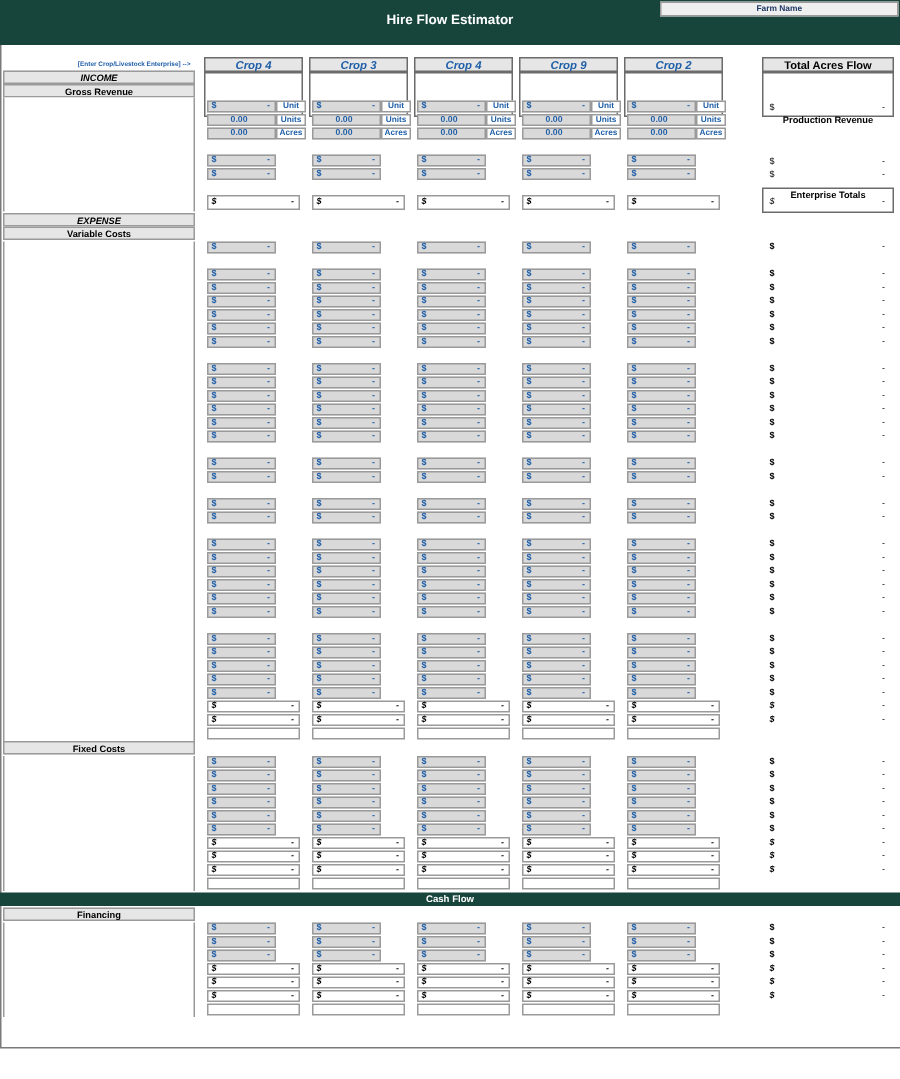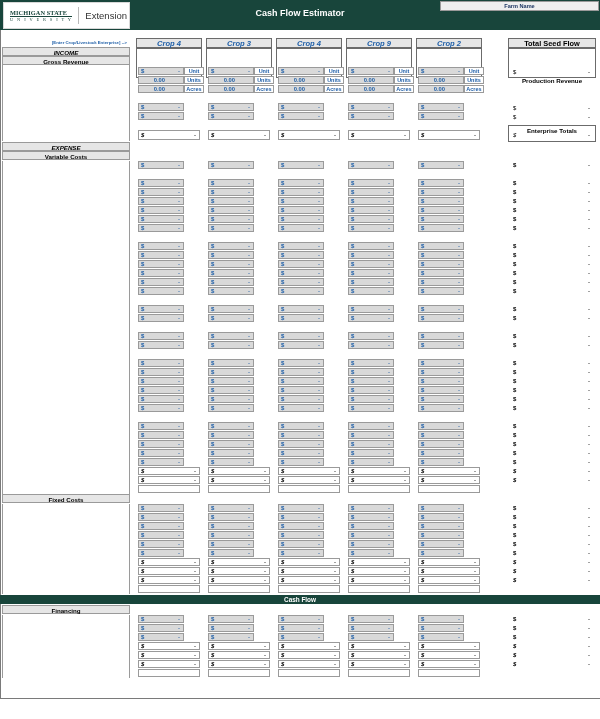--- a/index.html
+++ b/index.html
@@ -60,43 +60,35 @@
   .greenbar{position:absolute;background:#18453B;}
   .greenbar span{color:#fff;font-weight:bold;font-size:6.4px;
        display:block;text-align:center;line-height:inherit;}
 </style>
 </head>
 <body>
 
 <div class="sheet" id="sheet">
 
   <div class="banner"></div>
-  <div class="logo-box">
-    <div class="logo-msu">
-      <span class="l1">MICHIGAN STATE</span>
-      <span class="l2">U N I V E R S I T Y</span>
-    </div>
-    <div class="logo-div"></div>
-    <div class="logo-ext">Extension</div>
-  </div>
-  <div class="banner-title">Cash Flow Estimator</div>
+  <div class="banner-title">Hire Flow Estimator</div>
   <div class="farm-name-cell">Farm Name</div>
 
   <div id="grid">
       <div class="colhead" style="left: 136px; top: 38px; width: 66px; height: 10px;">Crop 4</div>
       <div class="grpbox" style="left: 136px; top: 48px; width: 66px; height: 30px;"></div>
       <div class="colhead" style="left: 206px; top: 38px; width: 66px; height: 10px;">Crop 3</div>
       <div class="grpbox" style="left: 206px; top: 48px; width: 66px; height: 30px;"></div>
       <div class="colhead" style="left: 276px; top: 38px; width: 66px; height: 10px;">Crop 4</div>
       <div class="grpbox" style="left: 276px; top: 48px; width: 66px; height: 30px;"></div>
       <div class="colhead" style="left: 346px; top: 38px; width: 66px; height: 10px;">Crop 9</div>
       <div class="grpbox" style="left: 346px; top: 48px; width: 66px; height: 30px;"></div>
       <div class="colhead" style="left: 416px; top: 38px; width: 66px; height: 10px;">Crop 2</div>
       <div class="grpbox" style="left: 416px; top: 48px; width: 66px; height: 30px;"></div>
-      <div class="colhead tot" style="left: 508px; top: 38px; width: 88px; height: 10px;">Total Seed Flow</div>
+      <div class="colhead tot" style="left: 508px; top: 38px; width: 88px; height: 10px;">Total Acres Flow</div>
       <div class="grpbox" style="left: 508px; top: 48px; width: 88px; height: 30px;"></div>
       <div class="labelcell" style="left: 3px; top: 38px; width: 126px; height: 9px; text-align: right; color: rgb(31, 95, 168); font-weight: bold; font-size: 4.3px; line-height: 9px; padding-right: 2px;">[Enter Crop/Livestock Enterprise] --&gt;</div>
       <div class="sect it" style="left: 2px; top: 47px; width: 128px; height: 9px; line-height: 9px;">INCOME</div>
       <div class="sect" style="left: 2px; top: 56px; width: 128px; height: 9px; line-height: 9px; font-style: normal;">Gross Revenue</div>
       <div class="labelcell " style="left: 3px; top: 67px; width: 126px; height: 9px; display: flex; align-items: center; padding-left: 2px;">
         <span>Value Per Unit</span>
         <span class="tiny" style="margin-left: 2px; font-style: italic;">(i.e., bushel, cwt, ton)</span>
       </div>
       <div class="cell in" style="left: 138px; top: 67px; width: 46px; height: 8px;">
         <span class="dol">$</span>

